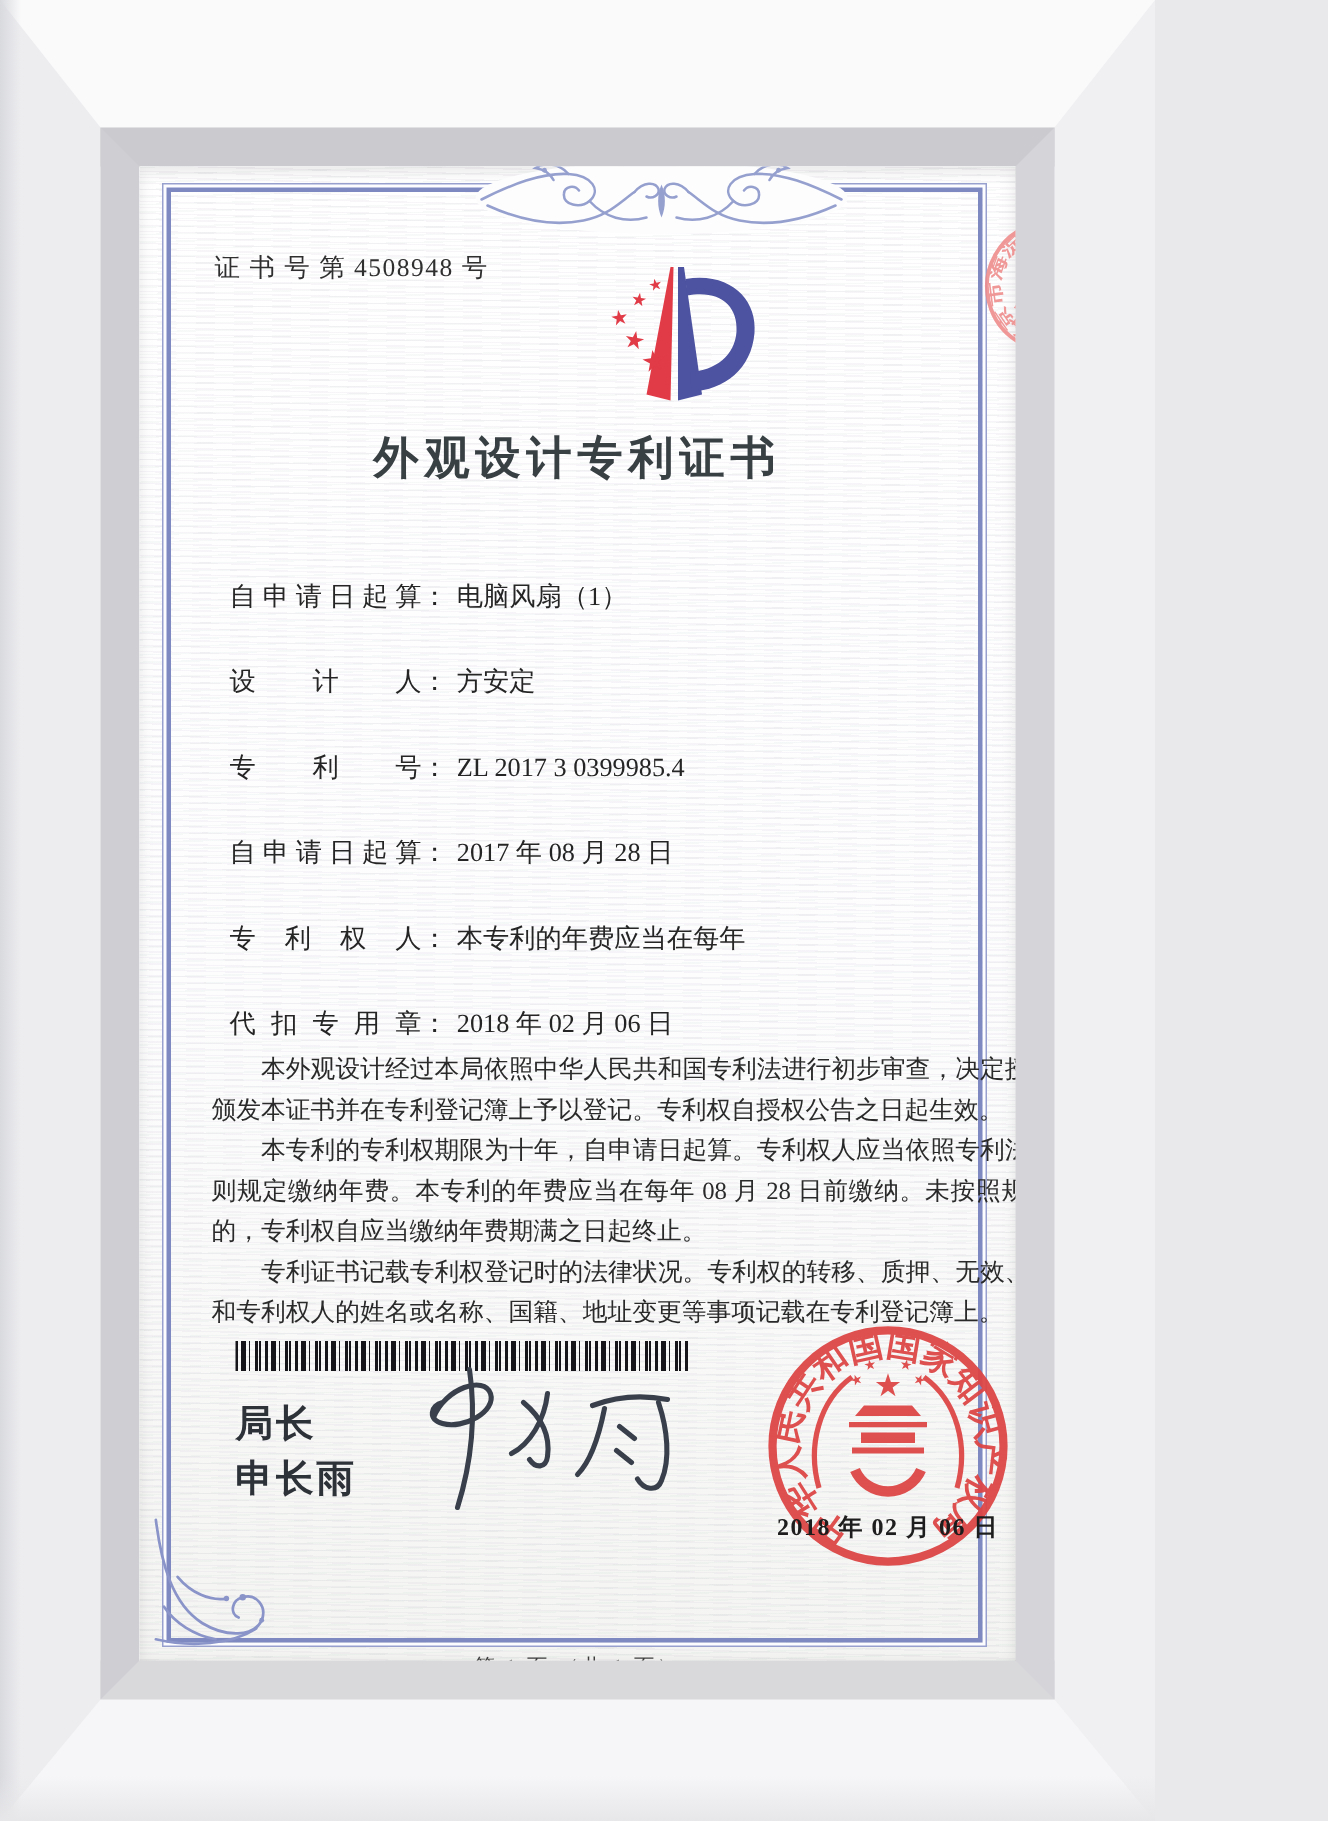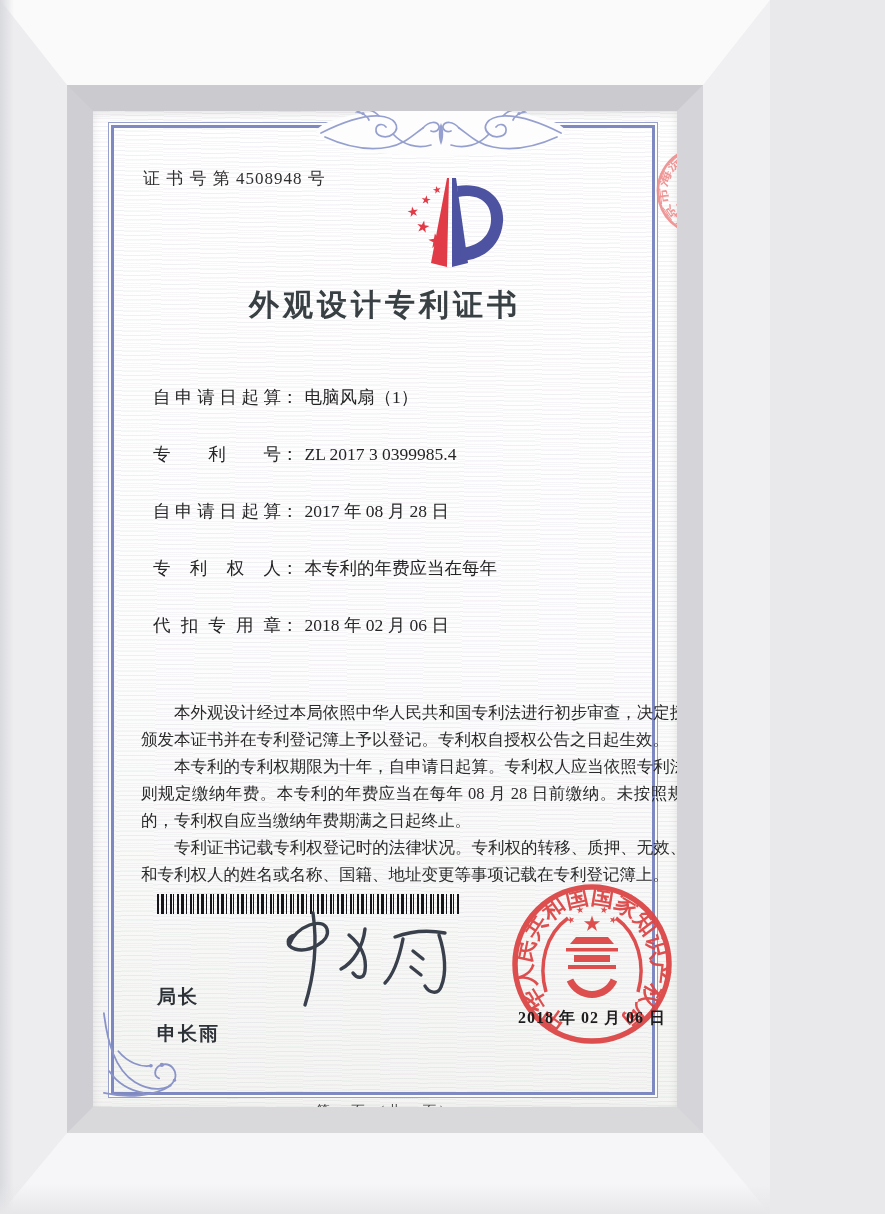--- a/index.html
+++ b/index.html
@@ -39,22 +39,22 @@
   .paras{left:48px;top:588px;width:628px;font-size:16.5px;line-height:27px;
     text-align:justify;color:#2a2a2a;z-index:3;}
   .paras p{margin:0;text-indent:2em;}
   .barcode{left:64px;top:783px;width:303px;height:20px;z-index:3;
     background:repeating-linear-gradient(90deg,
       #15151a 0 2px,transparent 2px 4px,
       #15151a 4px 7px,transparent 7px 9px,
       #15151a 9px 10px,transparent 10px 13px,
       #15151a 13px 15px,transparent 15px 16px,
       #15151a 16px 17px,transparent 17px 20px);}
-  .signer{left:64px;top:867px;z-index:4;font-family:"Liberation Sans","DejaVu Sans",sans-serif;
-    font-size:19px;font-weight:600;color:#2d3138;letter-spacing:2px;line-height:37px;}
+  .signer{left:64px;top:820px;z-index:4;font-family:"Liberation Sans","DejaVu Sans",sans-serif;
+    font-size:25px;font-weight:600;color:#2d3138;letter-spacing:2px;line-height:37px;}
   .signature{left:168px;top:796px;width:210px;height:105px;z-index:4;}
   .seal{left:415px;top:769px;width:168px;height:168px;z-index:4;opacity:.94;}
   .seal-date{left:415px;top:897px;width:168px;text-align:center;font-size:16px;font-weight:600;
     color:#1d1d1d;letter-spacing:1px;z-index:5;}
   .footer{left:0;right:0;top:991px;text-align:center;font-size:13.5px;color:#3d3d3d;
     letter-spacing:2px;z-index:3;}
   .tax-stamp{left:558px;top:30px;width:100px;height:100px;z-index:3;
     transform:rotate(-15deg);opacity:.88;}
   .orn-top{left:220px;top:-6px;width:256px;height:56px;z-index:2;}
   .orn-br{left:596px;top:884px;width:90px;height:105px;z-index:2;}
@@ -150,20 +150,23 @@
         </text>
         <text x="50" y="47" text-anchor="middle" font-size="11" font-weight="bold" fill="#ee8a8a">印 花 税</text>
         <text x="50" y="61" text-anchor="middle" font-size="11" font-weight="bold" fill="#ee8a8a">代扣专用章</text>
       </svg>
 
       <div class="abs title">外观设计专利证书</div>
 
       <div class="abs fields">
         <div class="field">
           <span class="field-label">自申请日起算</span><span class="field-colon">：</span><span class="field-value">电脑风扇（1）</span>
+        </div>
+        <div class="field">
+          <span class="field-label">设计人</span><span class="field-colon">：</span><span class="field-value">方安定</span>
         </div>
         <div class="field">
           <span class="field-label">专利号</span><span class="field-colon">：</span><span class="field-value">ZL 2017 3 0399985.4</span>
         </div>
         <div class="field">
           <span class="field-label">自申请日起算</span><span class="field-colon">：</span><span class="field-value">2017 年 08 月 28 日</span>
         </div>
         <div class="field">
           <span class="field-label">专利权人</span><span class="field-colon">：</span><span class="field-value">本专利的年费应当在每年</span>
         </div>

